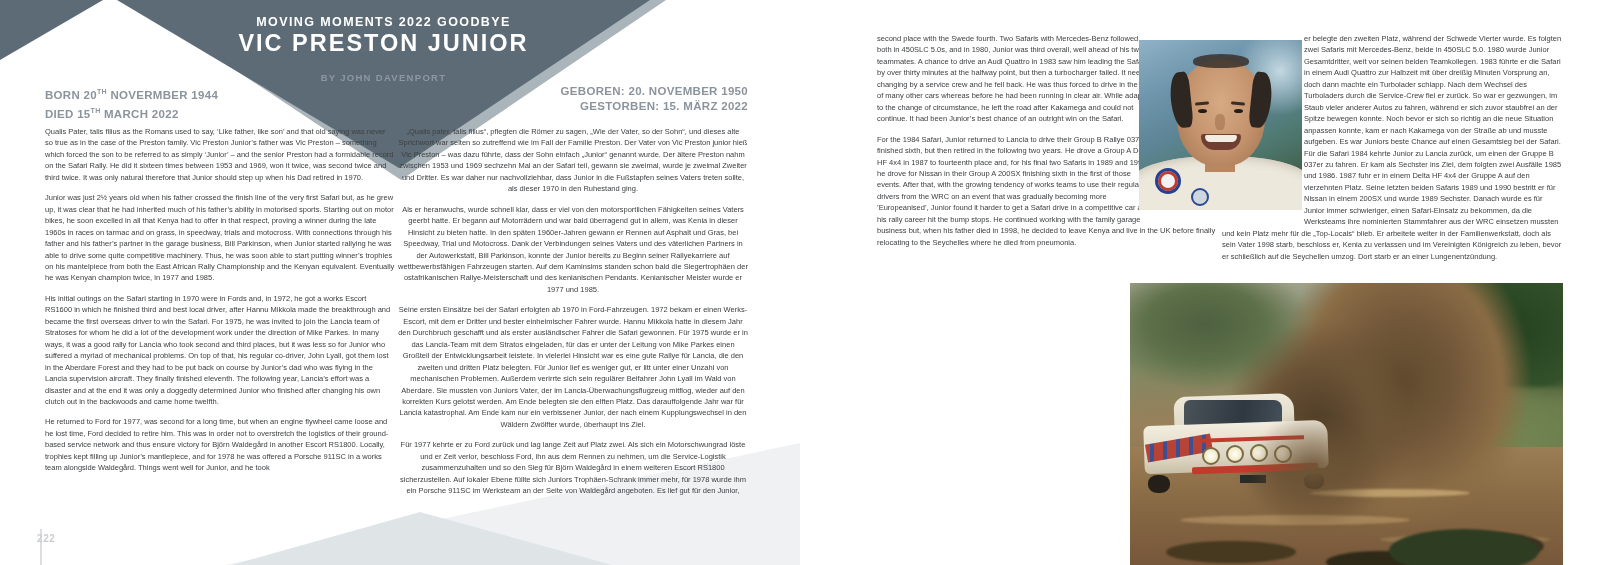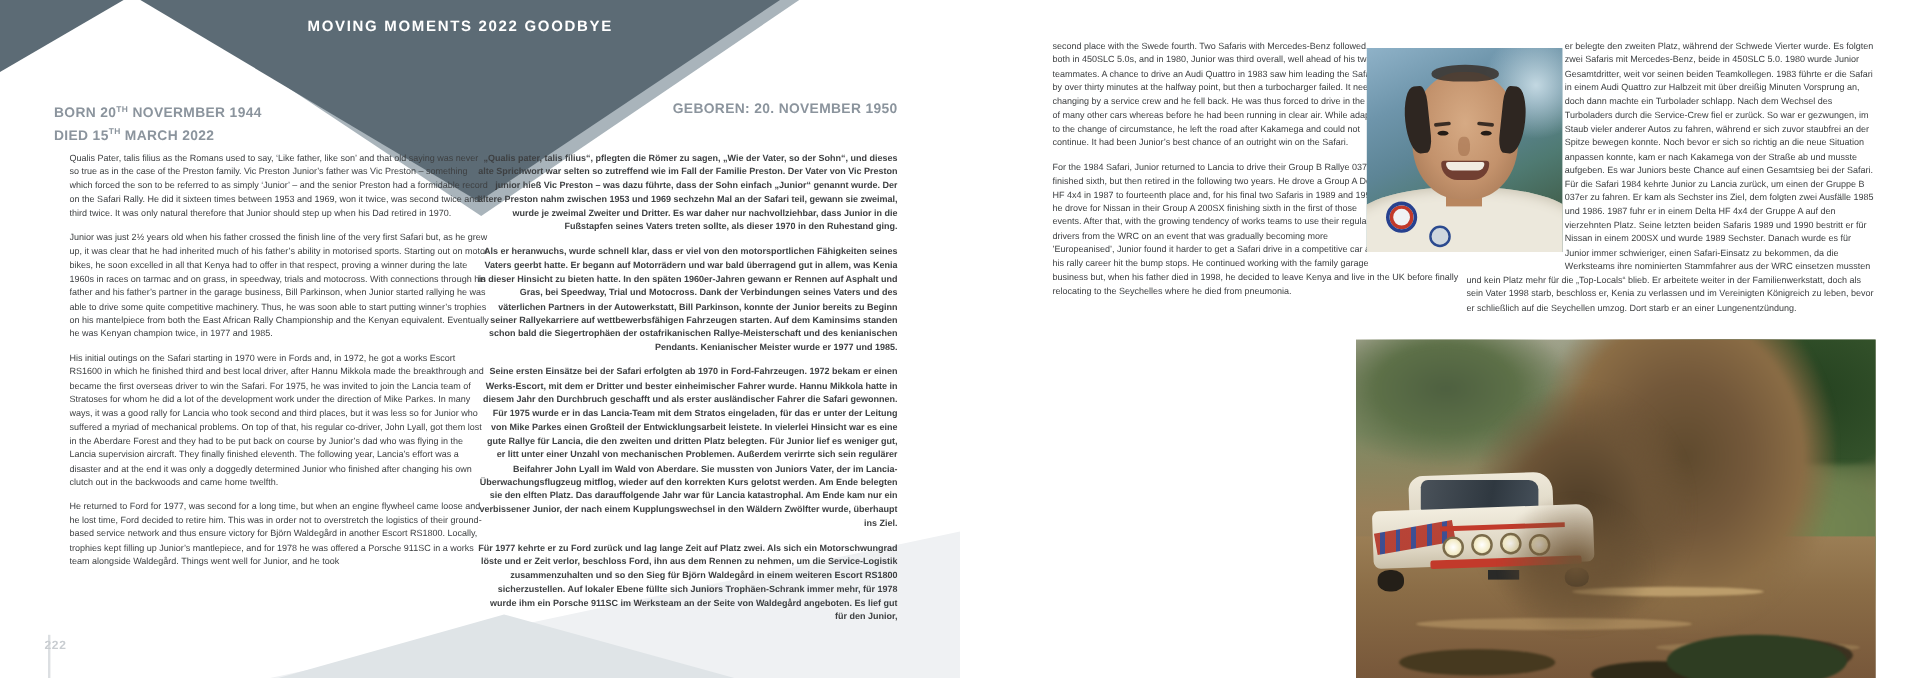--- a/index.html
+++ b/index.html
@@ -20,22 +20,22 @@
   .dates { position:absolute; top:84px; font-weight:bold; font-size:11.5px; line-height:15px;
            color:#8b949d; letter-spacing:0.3px; }
   .dates-en { left:45px; }
   .dates-de { left:400px; width:348px; text-align:right; }
   .dates sup { font-size:7px; }
 
   
   .bodycol { position:absolute; top:126px; width:350px; height:398px; overflow:hidden;
              font-size:7.5px; line-height:11.45px; }
   .bodycol p, .rp-col p { margin:0 0 9px; }
-  .col-en { left:58px; }
-  .col-de { left:398px; text-align:right;font-weight:bold; }
+  .col-en { left:45px; }
+  .col-de { left:398px; text-align:center; }
 
   
   .rp-col { position:absolute; top:33px; font-size:7.5px; line-height:11.45px; overflow:hidden; }
   .rp-en  { left:877px;  width:372px; height:250px; }
   .rp-de  { left:1222px; width:340px; height:250px; }
   .sp-r { float:right; width:94px; height:186px; }
   .sp-l { float:left;  width:82px; height:186px; }
 
   
   .pagenum  { position:absolute; left:37px; top:533px; font-size:10px; font-weight:bold;
@@ -123,27 +123,30 @@
 
   <svg class="deco" width="1600" height="565" viewBox="0 0 1600 565">
     <polygon points="225,565 800,443 800,565" fill="#eff1f3"></polygon>
     <polygon points="232,565 420,512 612,565" fill="#dfe4e7"></polygon>
     <polygon points="0,0 103,0 0,60" fill="#5c6b75"></polygon>
     <polygon points="130,0 666,0 401,180" fill="#a9b4bb"></polygon>
     <polygon points="117,0 650,0 399,168" fill="#5c6b75"></polygon>
   </svg>
 
   <div class="hdr-text kicker">MOVING MOMENTS 2022 GOODBYE</div>
+  <div class="hdr-text title">VIC PRESTON JUNIOR</div>
+  <div class="hdr-text byline">BY JOHN DAVENPORT</div>
 
   <div class="dates dates-en">
     <div><span>BORN 20</span><sup>TH</sup><span> NOVERMBER 1944</span></div>
     <div><span>DIED 15</span><sup>TH</sup><span> MARCH 2022</span></div>
   </div>
   <div class="dates dates-de">
     <div>GEBOREN: 20. NOVEMBER 1950</div>
+    <div>GESTORBEN: 15. MÄRZ 2022</div>
   </div>
 
   <div class="bodycol col-en">
     <p>Qualis Pater, talis filius as the Romans used to say, ‘Like father, like son’ and that old saying was never so true as in the case of the Preston family. Vic Preston Junior’s father was Vic Preston – something which forced the son to be referred to as simply ‘Junior’ – and the senior Preston had a formidable record on the Safari Rally. He did it sixteen times between 1953 and 1969, won it twice, was second twice and third twice. It was only natural therefore that Junior should step up when his Dad retired in 1970.</p>
     <p>Junior was just 2½ years old when his father crossed the finish line of the very first Safari but, as he grew up, it was clear that he had inherited much of his father’s ability in motorised sports. Starting out on motor bikes, he soon excelled in all that Kenya had to offer in that respect, proving a winner during the late 1960s in races on tarmac and on grass, in speedway, trials and motocross. With connections through his father and his father’s partner in the garage business, Bill Parkinson, when Junior started rallying he was able to drive some quite competitive machinery. Thus, he was soon able to start putting winner’s trophies on his mantelpiece from both the East African Rally Championship and the Kenyan equivalent. Eventually he was Kenyan champion twice, in 1977 and 1985.</p>
     <p>His initial outings on the Safari starting in 1970 were in Fords and, in 1972, he got a works Escort RS1600 in which he finished third and best local driver, after Hannu Mikkola made the breakthrough and became the first overseas driver to win the Safari. For 1975, he was invited to join the Lancia team of Stratoses for whom he did a lot of the development work under the direction of Mike Parkes. In many ways, it was a good rally for Lancia who took second and third places, but it was less so for Junior who suffered a myriad of mechanical problems. On top of that, his regular co-driver, John Lyall, got them lost in the Aberdare Forest and they had to be put back on course by Junior’s dad who was flying in the Lancia supervision aircraft. They finally finished eleventh. The following year, Lancia’s effort was a disaster and at the end it was only a doggedly determined Junior who finished after changing his own clutch out in the backwoods and came home twelfth.</p>
     <p>He returned to Ford for 1977, was second for a long time, but when an engine flywheel came loose and he lost time, Ford decided to retire him. This was in order not to overstretch the logistics of their ground-based service network and thus ensure victory for Björn Waldegård in another Escort RS1800. Locally, trophies kept filling up Junior’s mantlepiece, and for 1978 he was offered a Porsche 911SC in a works team alongside Waldegård. Things went well for Junior, and he took</p>
   </div>
   <div class="bodycol col-de">
     <p>„Qualis pater, talis filius“, pflegten die Römer zu sagen, „Wie der Vater, so der Sohn“, und dieses alte Sprichwort war selten so zutreffend wie im Fall der Familie Preston. Der Vater von Vic Preston junior hieß Vic Preston – was dazu führte, dass der Sohn einfach „Junior“ genannt wurde. Der ältere Preston nahm zwischen 1953 und 1969 sechzehn Mal an der Safari teil, gewann sie zweimal, wurde je zweimal Zweiter und Dritter. Es war daher nur nachvollziehbar, dass Junior in die Fußstapfen seines Vaters treten sollte, als dieser 1970 in den Ruhestand ging.</p>

